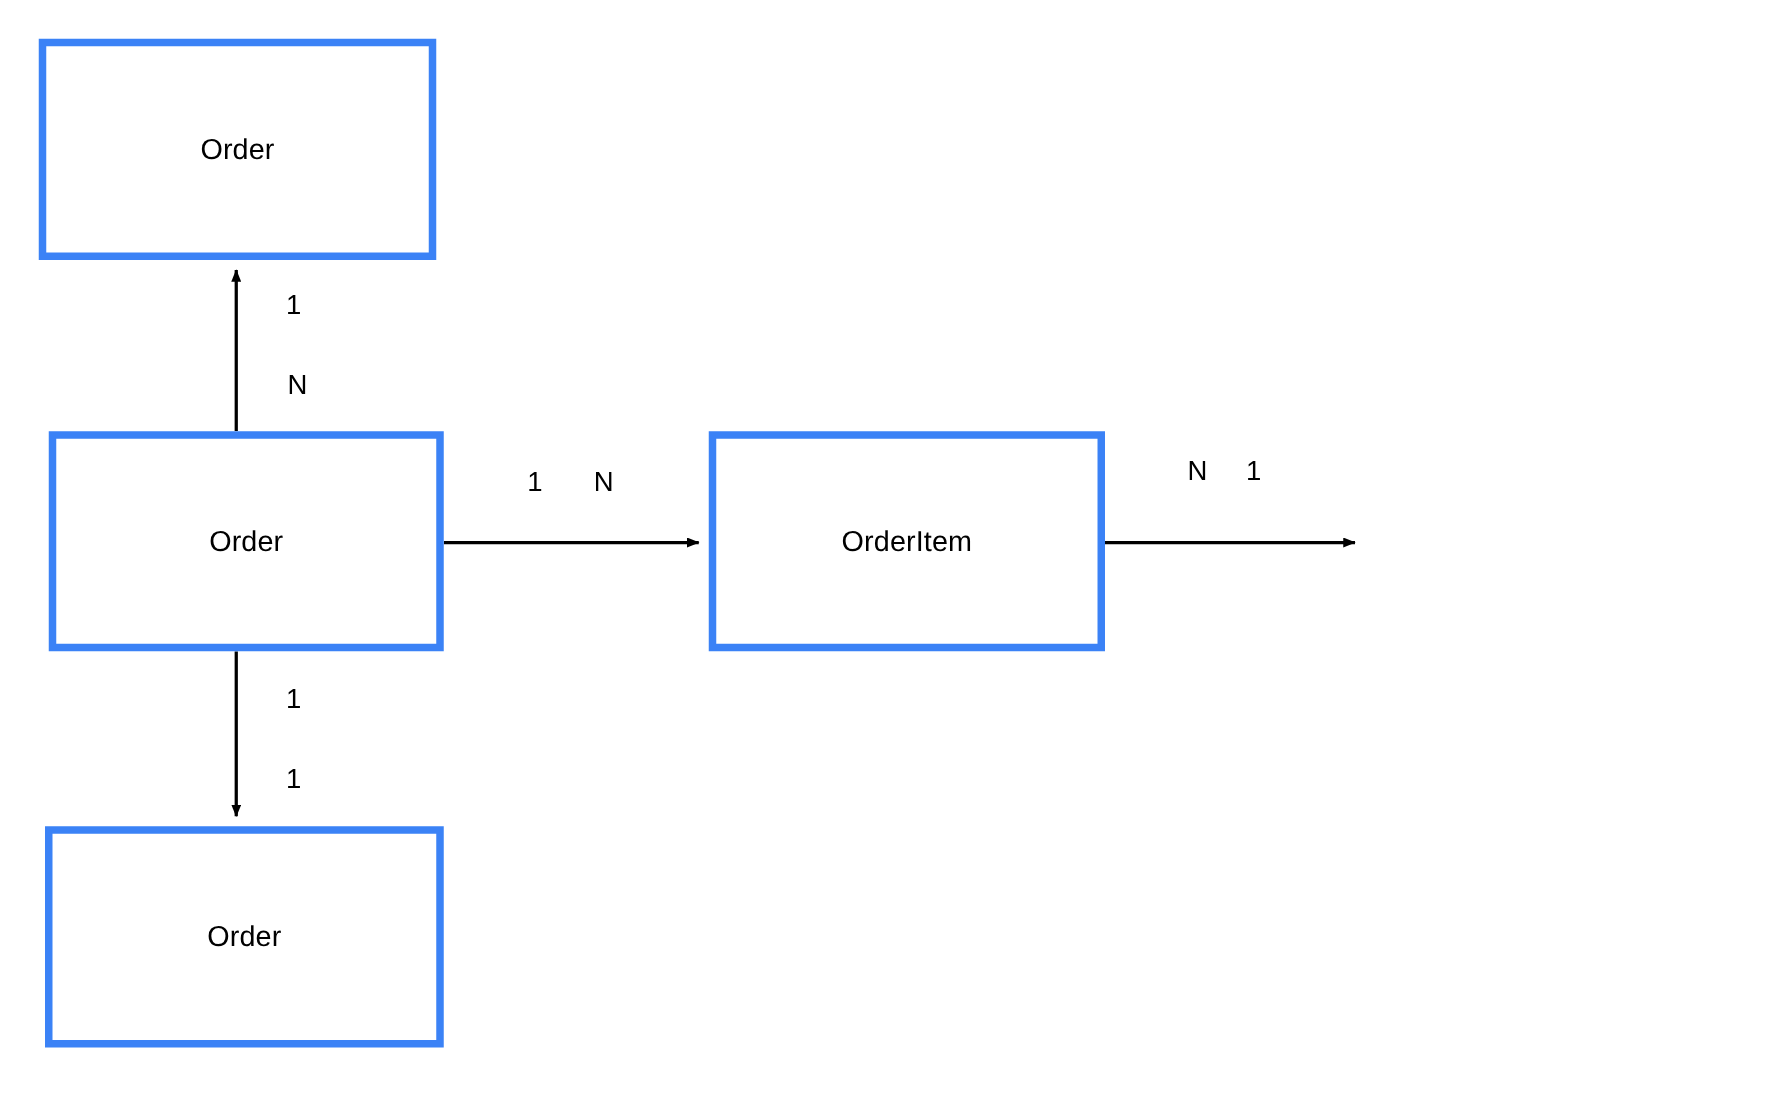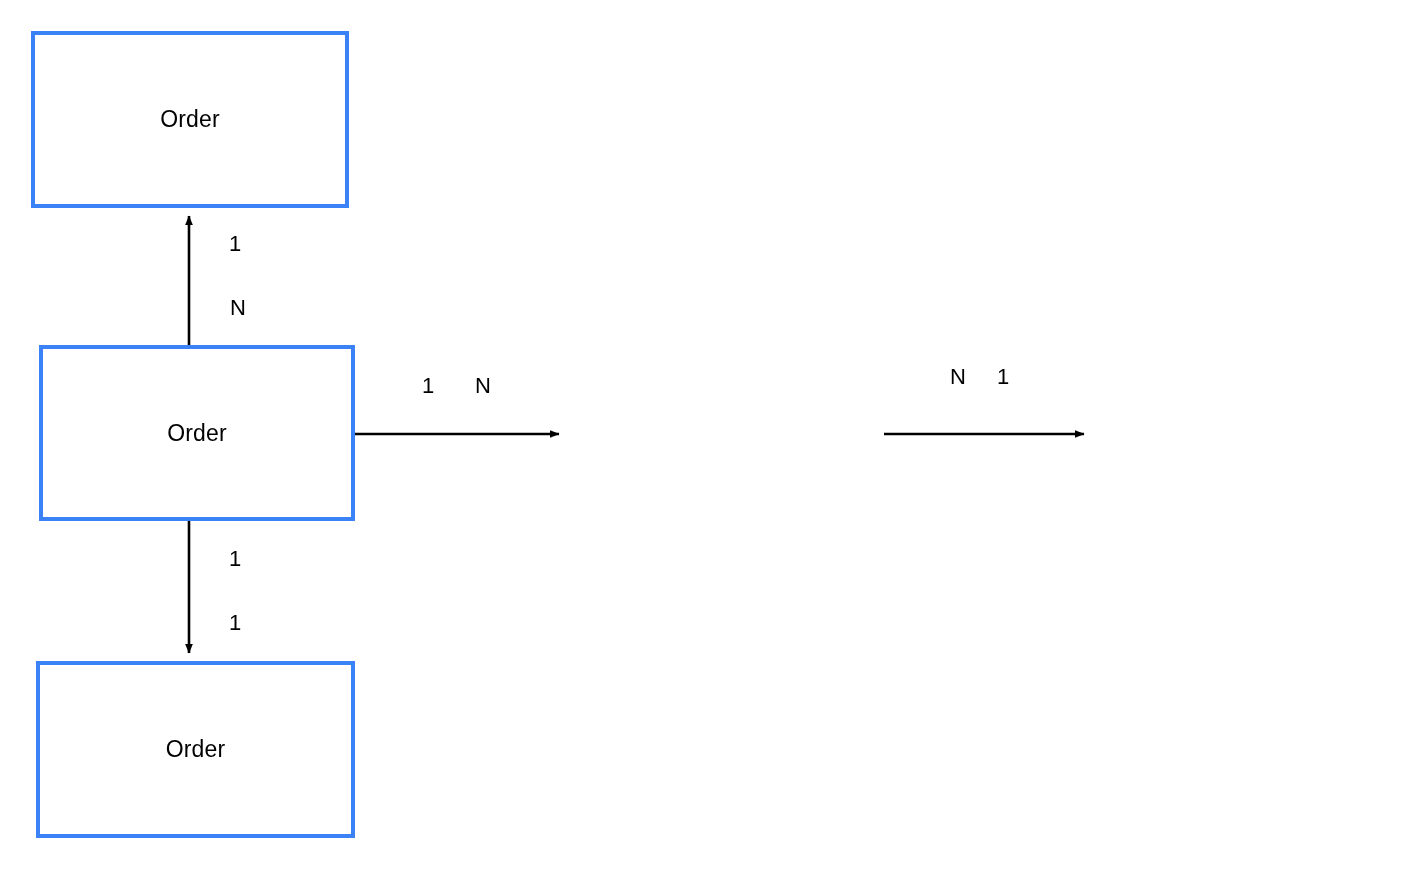--- a/index.html
+++ b/index.html
@@ -21,21 +21,21 @@
     position: absolute;
     left: 0;
     top: 0;
     width: 1426px;
     height: 896px;
   }
   .node-box {
     position: absolute;
     box-sizing: border-box;
     background: #ffffff;
-    border: 4px solid #3b82f6;
+    border: 6px solid #3b82f6;
     display: flex;
     align-items: center;
     justify-content: center;
   }
   .node-label {
     font-family: "Liberation Sans", sans-serif;
     font-size: 23px;
     color: #000000;
     line-height: 1;
     letter-spacing: 0.1px;
@@ -81,20 +81,23 @@
   </svg>
 
   <div class="node-box" style="left:31px; top:31px; width:318px; height:177px;">
     <span class="node-label">Order</span>
   </div>
 
   <div class="node-box" style="left:39px; top:345px; width:316px; height:176px;">
     <span class="node-label">Order</span>
   </div>
 
+  <div class="node-box" style="left:567px; top:345px; width:317px; height:176px;">
+    <span class="node-label">OrderItem</span>
+  </div>
 
 
   <div class="node-box" style="left:36px; top:661px; width:319px; height:177px;">
     <span class="node-label">Order</span>
   </div>
 
   <span class="card-label" style="left:235px; top:244px;">1</span>
 
   <span class="card-label" style="left:238px; top:308px;">N</span>
 

